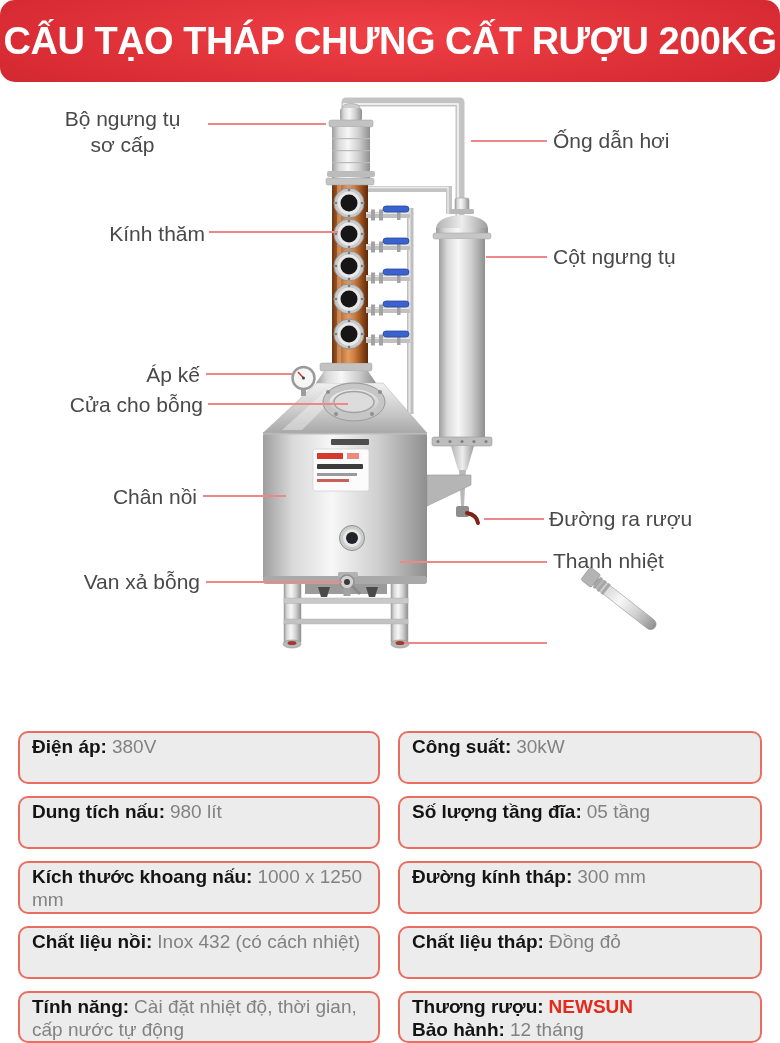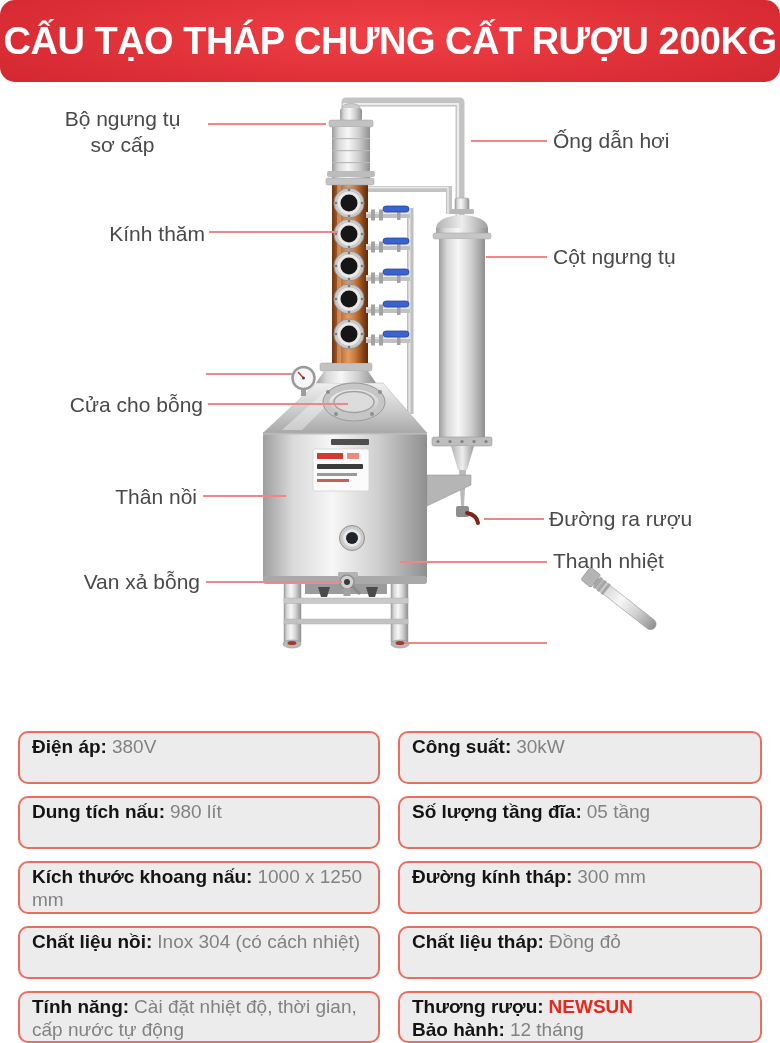--- a/index.html
+++ b/index.html
@@ -292,22 +292,23 @@
   <div class="line" style="top:581px;left:206px;width:136px;"></div>
   <div class="line" style="top:140px;left:471px;width:76px;"></div>
   <div class="line" style="top:256px;left:486px;width:61px;"></div>
   <div class="line" style="top:518px;left:484px;width:60px;"></div>
   <div class="line" style="top:561px;left:400px;width:147px;"></div>
   <div class="line" style="top:642px;left:405px;width:142px;"></div>
 
   <div class="lbl c" style="left:40px;top:106px;width:165px;">Bộ ngưng tụ
 sơ cấp</div>
   <div class="lbl l" style="left:40px;top:221px;width:165px;">Kính thăm</div>
+  <div class="lbl l" style="left:40px;top:362px;width:160px;">Áp kế</div>
   <div class="lbl l" style="left:40px;top:392px;width:163px;">Cửa cho bỗng</div>
-  <div class="lbl l" style="left:40px;top:484px;width:157px;">Thân nồi</div>
+  <div class="lbl l" style="left:40px;top:484px;width:157px;">Chân nồi</div>
   <div class="lbl l" style="left:40px;top:569px;width:160px;">Van xả bỗng</div>
   <div class="lbl" style="left:553px;top:128px;width:190px;">Ống dẫn hơi</div>
   <div class="lbl" style="left:553px;top:244px;width:190px;">Cột ngưng tụ</div>
   <div class="lbl" style="left:549px;top:506px;width:200px;">Đường ra rượu</div>
   <div class="lbl" style="left:553px;top:548px;width:190px;">Thanh nhiệt</div>
 
 
   <div class="specs-grid">
     <div class="cell">
         <div><span class="cl">Điện áp:</span><span class="cv">380V</span></div>
@@ -321,21 +322,21 @@
     <div class="cell">
         <div><span class="cl">Số lượng tầng đĩa:</span><span class="cv">05 tầng</span></div>
       </div>
     <div class="cell">
         <div><span class="cl">Kích thước khoang nấu:</span><span class="cv">1000 x 1250 mm</span></div>
       </div>
     <div class="cell">
         <div><span class="cl">Đường kính tháp:</span><span class="cv">300 mm</span></div>
       </div>
     <div class="cell">
-        <div><span class="cl">Chất liệu nồi:</span><span class="cv">Inox 304 (có cách nhiệt)</span></div>
+        <div><span class="cl">Chất liệu nồi:</span><span class="cv">Inox 432 (có cách nhiệt)</span></div>
       </div>
     <div class="cell">
         <div><span class="cl">Chất liệu tháp:</span><span class="cv">Đồng đỏ</span></div>
       </div>
     <div class="cell">
         <div><span class="cl">Tính năng:</span><span class="cv">Cài đặt nhiệt độ, thời gian, cấp nước tự động</span></div>
       </div>
     <div class="cell">
       <div><span class="cl">Thương rượu:</span><span class="cv red">NEWSUN</span></div>
       <div><span class="cl">Bảo hành:</span><span class="cv">12 tháng</span></div>

